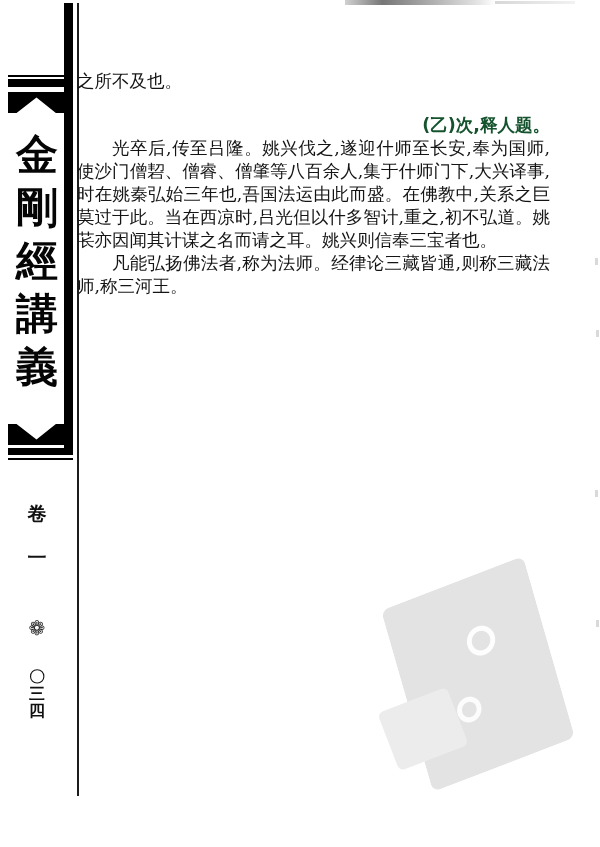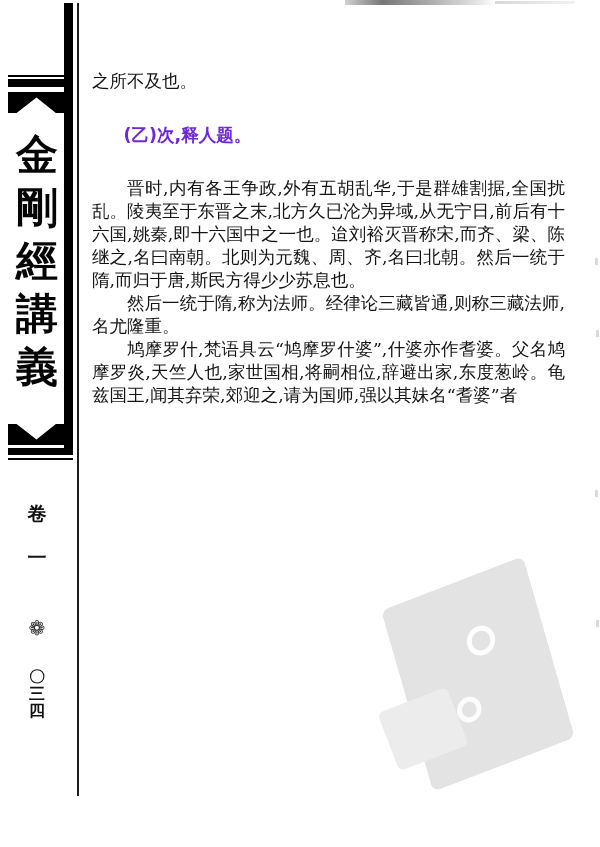--- a/index.html
+++ b/index.html
@@ -61,30 +61,30 @@
   .ch-yi{top:545px;font-size:19px;}
   .flower{top:616px;font-size:20px;font-weight:normal;color:#2a2a2a;}
   .pageno{
     position:absolute;left:5px;top:668px;width:64px;text-align:center;
     font-size:16px;line-height:17px;font-weight:bold;color:#111;
   }
   .pageno span{display:block;}
 
   
   .content{
-    position:absolute;left:92px;top:70px;width:473px;z-index:1;
+    position:absolute;left:77px;top:70px;width:473px;z-index:1;
     font-size:17.5px;line-height:23px;text-align:justify;color:#141414;
   }
   .content p{margin:0;text-indent:2em;}
   .content p.no-indent{text-indent:0;}
   .heading{
-    margin:31px 0 0;font-size:17.5px;line-height:23px;text-indent:1.8em;
-    font-weight:bold;text-align:left;
+    margin:21px 0 0;font-size:17.5px;line-height:23px;text-indent:1.8em;
+    font-weight:bold;text-align:right;
     font-family:"DejaVu Sans","Liberation Sans",sans-serif;
-    color:#6d28d9;
+    color:#14532d;
   }
   .heading.translator{margin-top:23px;}
   .para-first{margin-top:30px !important;}
 </style>
 </head>
 <body>
 
 <div class="page">
 
   <div class="streak-top"></div>
@@ -122,18 +122,17 @@
     <div class="pageno">
       <span>〇</span>
       <span>三</span>
       <span>四</span>
     </div>
   </aside>
 
   <main class="content">
     <p class="no-indent">之所不及也。</p>
     <h3 class="heading">(乙)次,释人题。</h3>
-    <p class="para-first">晋时,内有各王争政,外有五胡乱华,于是群雄割据,全国扰乱。陵夷至于东晋之末,北方久已沦为异域,从无宁日,前后有十六国,姚秦,即十六国中之一也。迨刘裕灭晋称宋,而齐、梁、陈继之,名曰南朝。北则为元魏、周、齐,名曰北朝。然后一统于隋,而归于唐,斯民方得少少苏息也。</p>
-    <p>然后一统于隋,称为法师。经律论三藏皆通,则称三藏法师,名尤隆重。</p>
-    <p>鸠摩罗什,梵语具云“鸠摩罗什婆”,什婆亦作耆婆。父名鸠摩罗炎,天竺人也,家世国相,将嗣相位,辞避出家,东度葱岭。龟兹国王,闻其弃荣,郊迎之,请为国师,强以其妹名“耆婆”者</p>
+    <p>光卒后,传至吕隆。姚兴伐之,遂迎什师至长安,奉为国师,使沙门僧䂮、僧睿、僧肇等八百余人,集于什师门下,大兴译事,时在姚秦弘始三年也,吾国法运由此而盛。在佛教中,关系之巨莫过于此。当在西凉时,吕光但以什多智计,重之,初不弘道。姚苌亦因闻其计谋之名而请之耳。姚兴则信奉三宝者也。</p>
+    <p>凡能弘扬佛法者,称为法师。经律论三藏皆通,则称三藏法师,称三河王。</p>
   </main>
 
 </div>
 
 </body></html>

